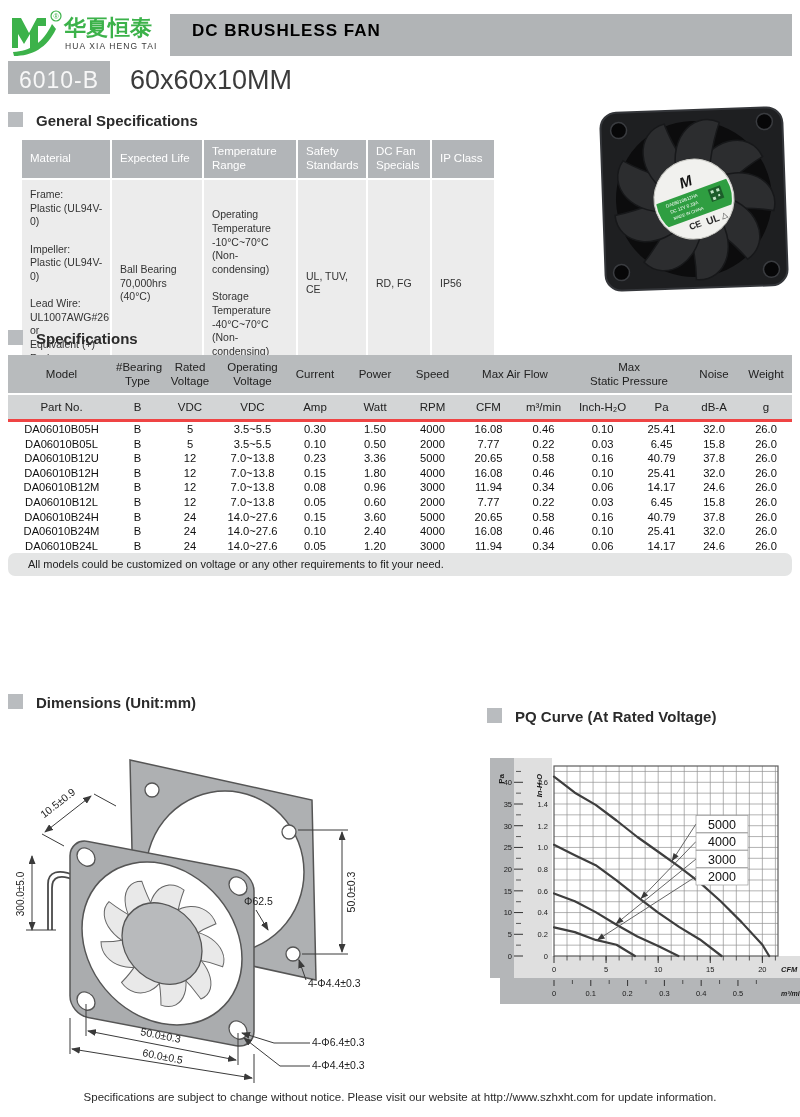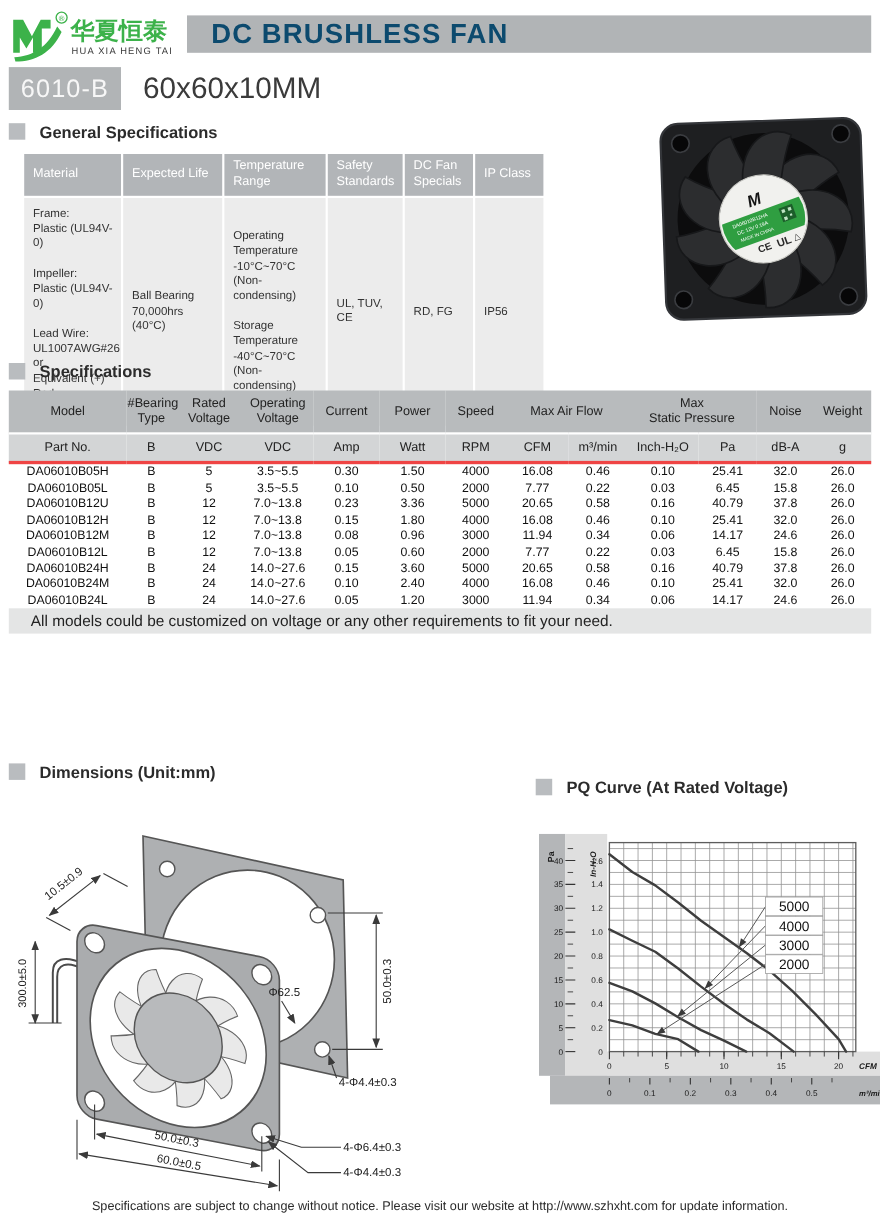--- a/index.html
+++ b/index.html
@@ -1,24 +1,24 @@
 <!DOCTYPE html>
 <html><head>
 <meta charset="utf-8">
 <style>
   html,body{margin:0;padding:0;background:#ffffff;}
   .page{position:relative;width:800px;height:1117px;background:#fff;overflow:hidden;
         font-family:"Liberation Sans","DejaVu Sans",sans-serif;color:#2b2b2b;}
   .abs{position:absolute;}
 
   
-  .banner{left:170px;top:14px;width:622px;height:34px;background:#b1b4b6;
-          color:#0c4a6e;font-size:25px;font-weight:bold;letter-spacing:1px;
+  .banner{left:170px;top:14px;width:622px;height:42px;background:#b1b4b6;
+          color:#000000;font-size:17px;font-weight:bold;letter-spacing:1px;
           line-height:34px;padding-left:22px;box-sizing:border-box;}
-  .badge{left:8px;top:61px;width:102px;height:39px;background:#b1b4b6;color:#f7f7f7;
+  .badge{left:8px;top:61px;width:102px;height:33px;background:#b1b4b6;color:#f7f7f7;
          font-size:23px;line-height:39px;text-align:center;letter-spacing:1px;}
   .sizetxt{left:130px;top:61px;height:39px;line-height:39px;font-size:27px;color:#3b3b3b;}
 
   
   .sect{display:flex;align-items:flex-start;}
   .sect .bullet{width:15px;height:15px;background:#b9bcbf;margin-right:13px;flex:0 0 auto;}
   .sect .lbl{font-size:15px;font-weight:bold;color:#2b2b2b;}
 
   
   table.gen{left:20px;top:138px;width:462px;border-collapse:separate;border-spacing:2px;table-layout:fixed;}
@@ -27,21 +27,21 @@
   table.gen td{background:#ececec;color:#333;font-size:10.5px;line-height:1.3;
                vertical-align:middle;padding:8px 4px 8px 8px;height:120px;}
   .ml{white-space:pre-line;}
 
   
   table.spec{left:8px;top:355px;width:784px;border-collapse:collapse;table-layout:fixed;}
   table.spec th{font-weight:normal;font-size:11.5px;color:#222;line-height:1.25;text-align:center;vertical-align:middle;}
   table.spec tr.hg th{background:#b8bbbd;height:36px;border-bottom:2px solid #fff;}
   table.spec tr.hu th{background:#d3d5d6;height:22px;border-bottom:3px solid #ef4444;}
   table.spec td{font-size:11.2px;color:#101010;text-align:center;height:14.6px;padding:0;line-height:14.6px;}
-  table.spec tr.note td{background:#e4e5e5;text-align:left;padding:4px 0 4px 20px;height:14px;font-size:14px;color:#222;}
+  table.spec tr.note td{background:#e4e5e5;text-align:left;padding:4px 0 4px 20px;height:14px;font-size:11px;color:#222;border-radius:7px;}
 
   .footer{left:0;top:1091px;width:800px;text-align:center;font-size:11.5px;color:#2a2a2a;}
 
   svg text{font-family:"Liberation Sans","DejaVu Sans",sans-serif;}
 </style>
 </head>
 <body>
 
 <div class="page">
 

